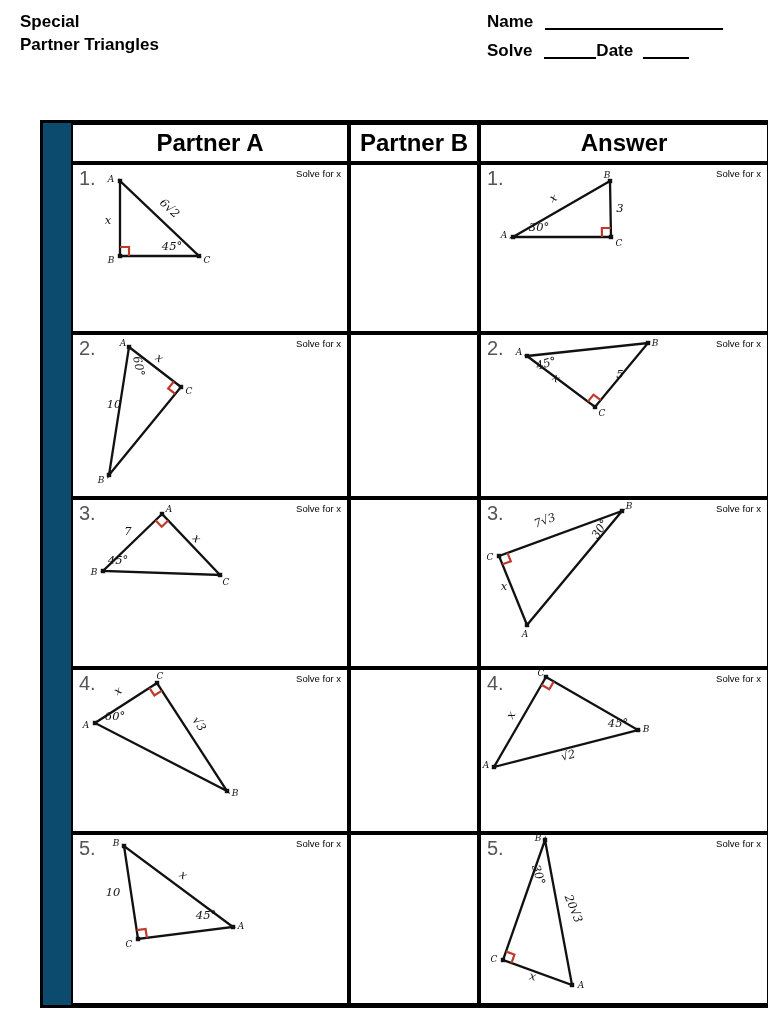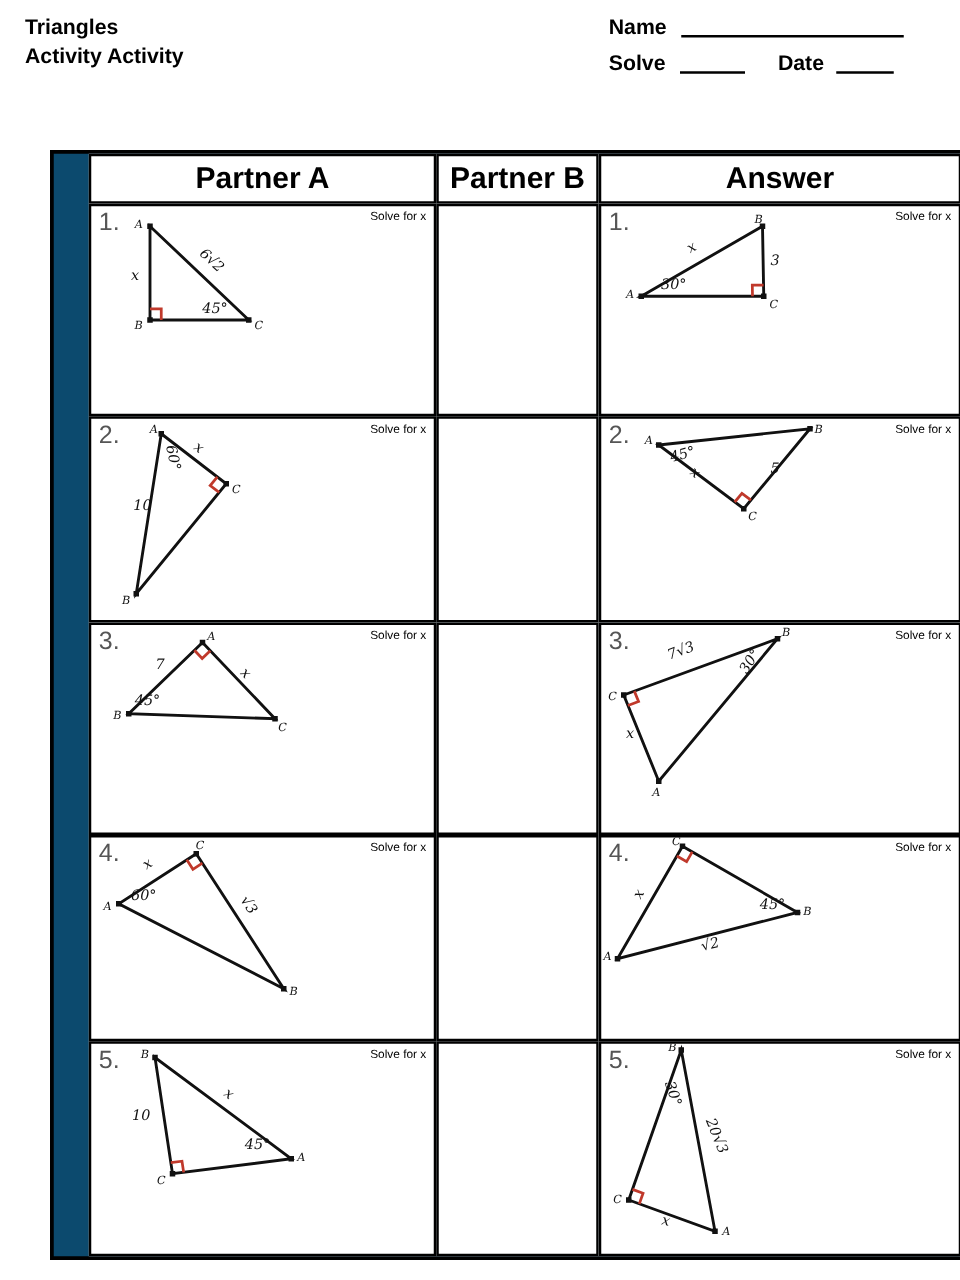--- a/index.html
+++ b/index.html
@@ -7,43 +7,43 @@
        font-family:"Liberation Sans",sans-serif;color:#000;}
 
   
   .hdr-left{position:absolute;left:20px;top:10px;font-weight:bold;font-size:17px;line-height:23px;}
   .hdr-right{position:absolute;left:487px;top:12px;font-weight:bold;font-size:17px;}
   .hdr-row{display:flex;align-items:flex-start;margin-bottom:9px;}
   .blank{display:inline-block;border-bottom:2px solid #000;height:16px;margin-left:12px;}
   .blank.name{width:178px;}
   .blank.period{width:52px;}
   .blank.date{width:46px;margin-left:10px;}
-  .date-label{margin-left:26px;}
+  .date-label{}
 
   
   .ptable{position:absolute;left:40px;top:120px;display:grid;
           grid-template-columns:278px 130px 290px;
           grid-template-rows:40px 170px 165px 170px 165px 172px;
           border:3px solid #000;background:#0c4a6e;padding-left:28px;}
   .cell{border:2px solid #000;position:relative;overflow:hidden;background:#fff;}
   .head-cell{display:flex;align-items:center;justify-content:center;
              font-weight:bold;font-size:24px;}
   .pnum{position:absolute;left:6px;top:2px;font-size:20px;color:#555;}
   .solve{position:absolute;right:6px;top:3px;font-size:9.5px;font-weight:normal;}
   .fig{position:absolute;left:2px;top:2px;}
   .fig svg{overflow:visible;display:block;}
   .vlabel{font:italic 9px "DejaVu Serif",serif;text-anchor:middle;fill:#111;}
   .slabel{font:italic 11.5px "DejaVu Serif",serif;text-anchor:middle;fill:#111;}
 </style>
 </head>
 <body>
 
 <div class="hdr-left">
-  <div>Triangles</div>
-  <div>Activity Activity</div>
+  <div>Special</div>
+  <div>Partner Triangles</div>
 </div>
 <div class="hdr-right">
   <div class="hdr-row">
     <span>Name</span>
     <span class="blank name"></span>
   </div>
   <div class="hdr-row">
     <span>Solve</span>
     <span class="blank period"></span>
     <span class="date-label">Date</span>

